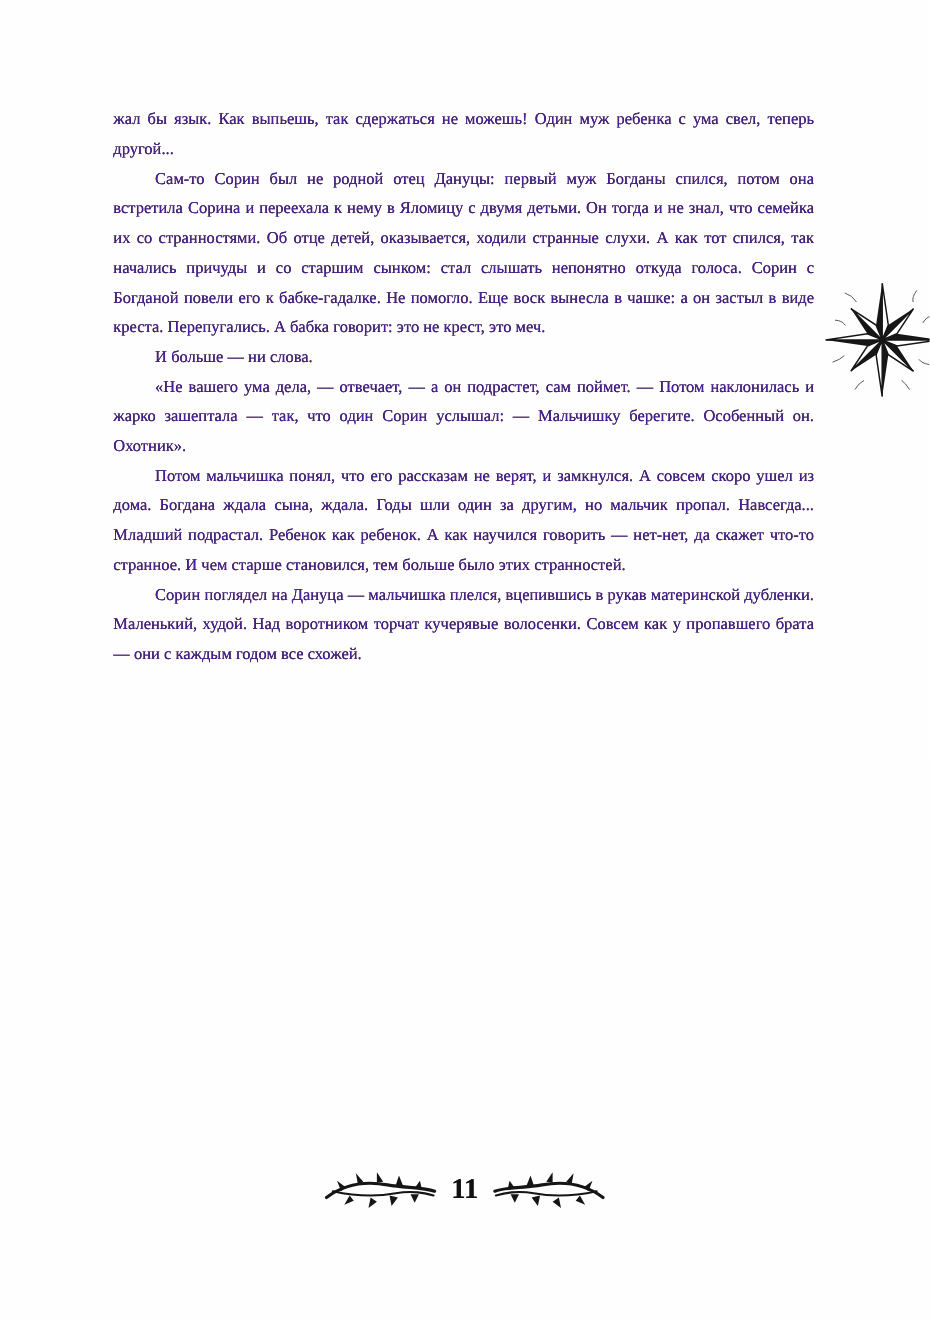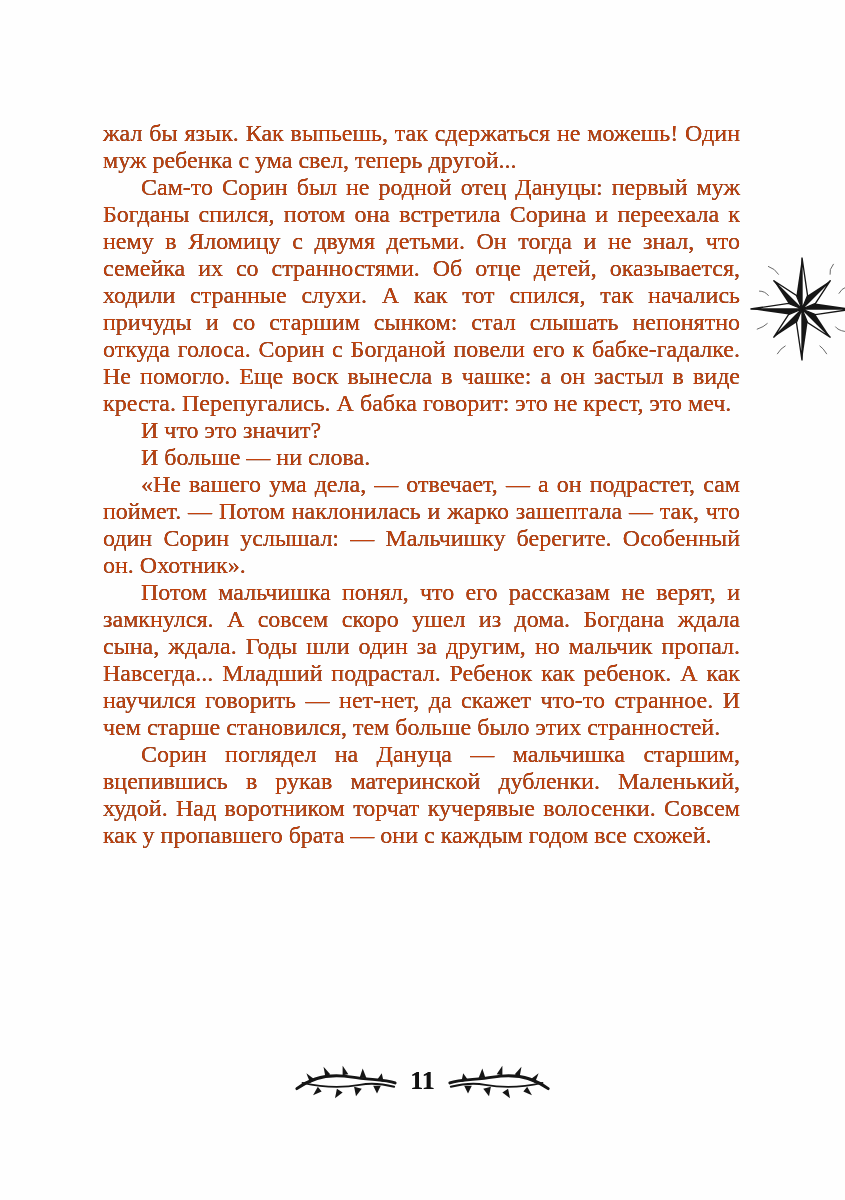--- a/index.html
+++ b/index.html
@@ -15,24 +15,24 @@
     font-family: "Liberation Serif", "DejaVu Serif", serif;
   }
   .page {
     position: absolute;
     inset: 0;
     background: #fefefe;
   }
   .text-block {
     position: absolute;
     left: 103px;
-    top: 120px;
+    top: 96px;
     width: 637px;
-    color: #c2410c;
-    font-size: 24px;
+    color: #4c1d95;
+    font-size: 15px;
     line-height: 27px;
     text-align: justify;
     text-shadow: 0 0 0.4px #171717;
   }
   .para {
     margin: 0;
     text-indent: 38px;
   }
   .para.no-indent {
     text-indent: 0;
@@ -72,25 +72,24 @@
   }
 </style>
 </head>
 <body>
 
 <div class="page">
 
   <div class="text-block">
     <p class="para no-indent">жал бы язык. Как выпьешь, так сдержаться не можешь! Один муж ребенка с ума свел, теперь другой...</p>
     <p class="para">Сам-то Сорин был не родной отец Дануцы: первый муж Богданы спился, потом она встретила Сорина и переехала к нему в Яломицу с двумя детьми. Он тогда и не знал, что семейка их со странностями. Об отце детей, оказывается, ходили странные слухи. А как тот спился, так начались причуды и со старшим сынком: стал слышать непонятно откуда голоса. Сорин с Богданой повели его к бабке-гадалке. Не помогло. Еще воск вынесла в чашке: а он застыл в виде креста. Перепугались. А бабка говорит: это не крест, это меч.</p>
-    <p class="para">И что это значит?</p>
     <p class="para">И больше — ни слова.</p>
     <p class="para">«Не вашего ума дела, — отвечает, — а он подрастет, сам поймет. — Потом наклонилась и жарко зашептала — так, что один Сорин услышал: — Мальчишку берегите. Особенный он. Охотник».</p>
     <p class="para">Потом мальчишка понял, что его рассказам не верят, и замкнулся. А совсем скоро ушел из дома. Богдана ждала сына, ждала. Годы шли один за другим, но мальчик пропал. Навсегда... Младший подрастал. Ребенок как ребенок. А как научился говорить — нет-нет, да скажет что-то странное. И чем старше становился, тем больше было этих странностей.</p>
-    <p class="para">Сорин поглядел на Дануца — мальчишка старшим, вцепившись в рукав материнской дубленки. Маленький, худой. Над воротником торчат кучерявые волосенки. Совсем как у пропавшего брата — они с каждым годом все схожей.</p>
+    <p class="para">Сорин поглядел на Дануца — мальчишка плелся, вцепившись в рукав материнской дубленки. Маленький, худой. Над воротником торчат кучерявые волосенки. Совсем как у пропавшего брата — они с каждым годом все схожей.</p>
   </div>
 
   <div class="star-ornament">
     <svg viewBox="0 0 100 100" width="112" height="118" aria-hidden="true">
       <g>
         <path d="M50,4 L45.03,37.99 L50,50 Z" fill="#161616"></path>
         <path d="M50,4 L54.97,37.99 L50,50 Z" fill="#ffffff" stroke="#161616" stroke-width="1.2"></path>
         <path d="M75.46,24.54 L54.97,37.99 L50,50 Z" fill="#161616"></path>
         <path d="M75.46,24.54 L62.01,45.03 L50,50 Z" fill="#ffffff" stroke="#161616" stroke-width="1.2"></path>
         <path d="M96,50 L62.01,45.03 L50,50 Z" fill="#161616"></path>

